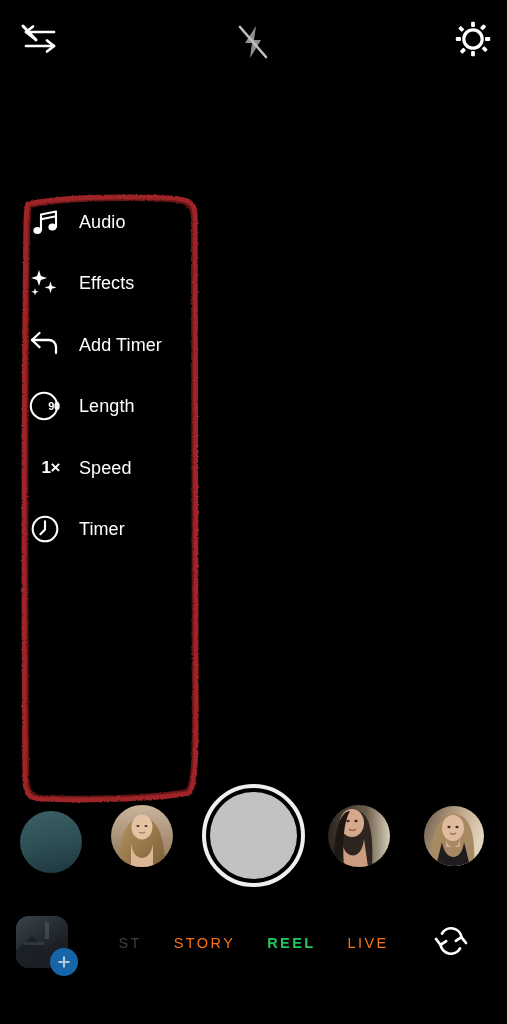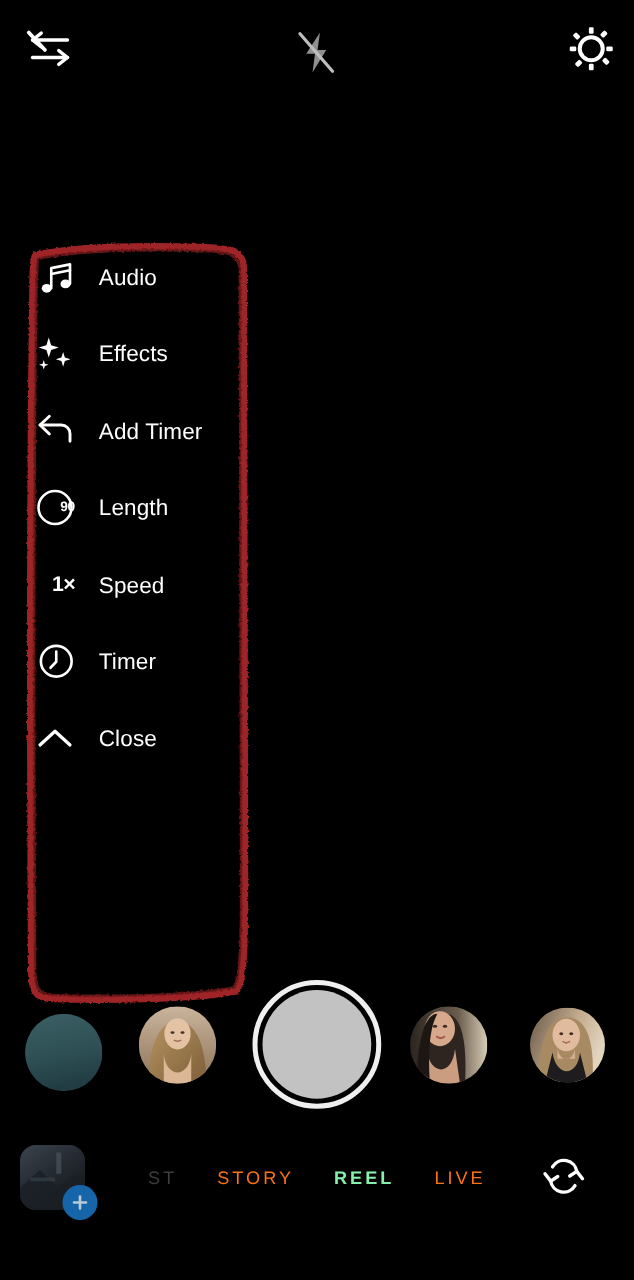--- a/index.html
+++ b/index.html
@@ -228,21 +228,21 @@
     font-size: 14.5px;
     letter-spacing: 2.4px;
     color: #f97316;
     padding: 0 16px;
     cursor: pointer;
     white-space: nowrap;
     line-height: 1;
   }
   .mode.dim { color: #3e3e3e; }
   .mode.active {
-    color: #86efac;
+    color: #22c55e;
     font-weight: 700;
   }
 
   .flip-btn {
     position: absolute;
     right: 16px;
     top: 15px;
     width: 52px;
     height: 52px;
     display: flex;
@@ -358,28 +358,20 @@
     <div class="menu-item">
       <span class="menu-icon">
         <svg width="30" height="30" viewBox="0 0 30 30">
           <circle cx="15" cy="15" r="12.3" fill="none" stroke="#ffffff" stroke-width="2.1"></circle>
           <polyline points="15,7.2 15,15.4 10.4,20.2" fill="none" stroke="#ffffff" stroke-width="2.1" stroke-linecap="round" stroke-linejoin="round"></polyline>
         </svg>
       </span>
       <span class="menu-label">Timer</span>
     </div>
 
-    <div class="menu-item">
-      <span class="menu-icon">
-        <svg width="32" height="24" viewBox="0 0 32 24">
-          <polyline points="4,17 16,6 28,17" fill="none" stroke="#ffffff" stroke-width="2.6" stroke-linecap="round" stroke-linejoin="round"></polyline>
-        </svg>
-      </span>
-      <span class="menu-label">Close</span>
-    </div>
 
   </div>
 
   <div class="annotation-box">
     <svg width="182" height="616" viewBox="0 0 182 616">
       <defs>
         <filter id="rough">
           <feTurbulence type="fractalNoise" baseFrequency="0.42" numOctaves="3" seed="7" result="noise"></feTurbulence>
           <feDisplacementMap in="SourceGraphic" in2="noise" scale="2.6" xChannelSelector="R" yChannelSelector="G"></feDisplacementMap>
         </filter>

